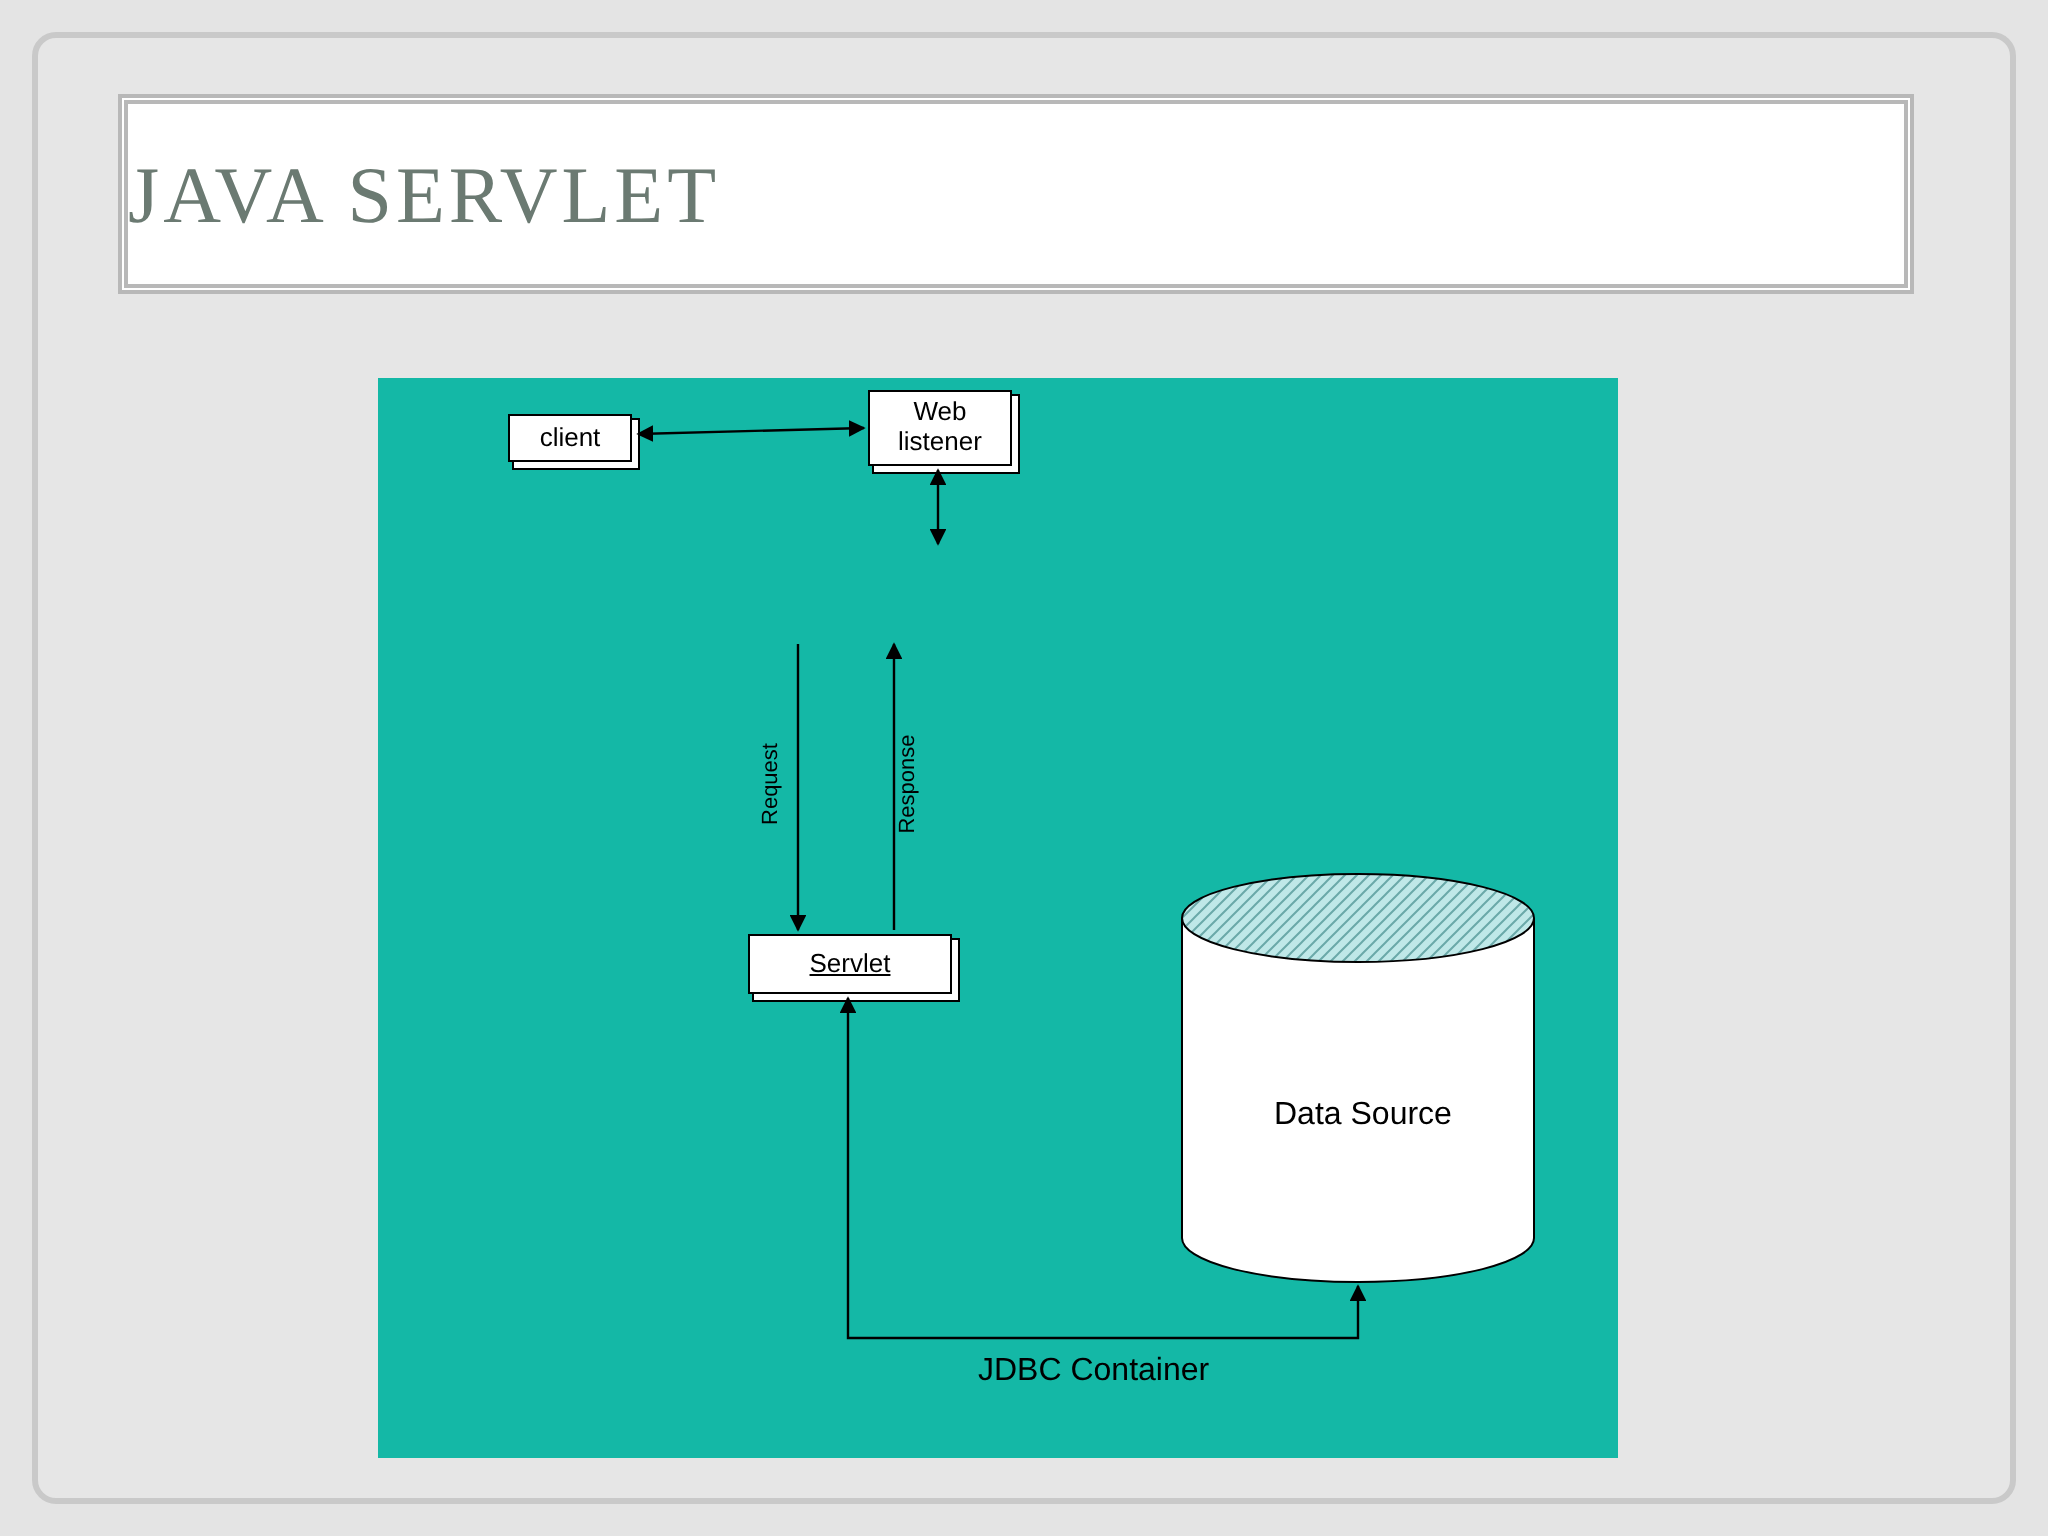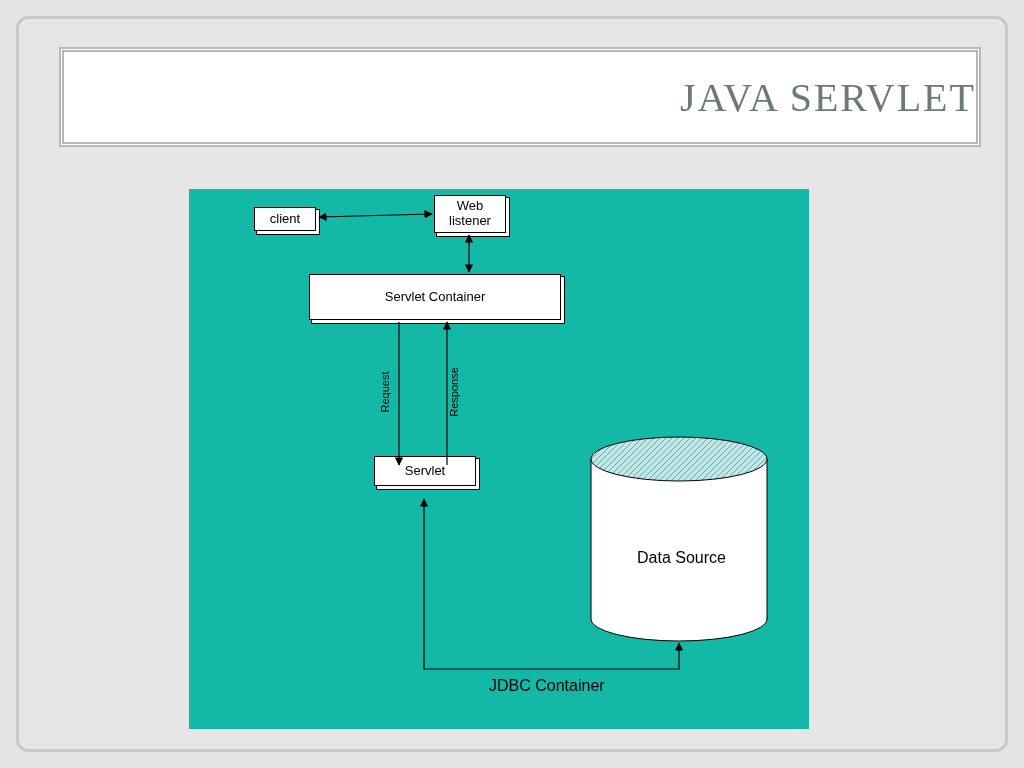--- a/index.html
+++ b/index.html
@@ -18,27 +18,27 @@
     right: 16px;
     bottom: 16px;
     border: 3px solid #c9c9c9;
     border-radius: 12px;
     background: #e6e6e6;
   }
   .title-box {
     position: absolute;
     top: 28px;
     left: 40px;
-    right: 24px;
+    right: 48px;
     height: 90px;
     border: 5px double #b8b8b8;
     background: #ffffff;
     display: flex;
     align-items: center;
-    justify-content: flex-end;
+    justify-content: flex-start;
   }
   .title-text {
     font-size: 40px;
     letter-spacing: 2px;
     color: #6b7a72;
     font-weight: 400;
     font-family: Georgia, "Times New Roman", serif;
   }
   .diagram-canvas {
     position: absolute;
@@ -85,23 +85,22 @@
     <span class="title-text">JAVA SERVLET</span>
   </div>
 
   <div class="diagram-canvas">
 
     <div class="box" style="left:65px; top:18px; width:60px; height:22px;">client</div>
 
     <div class="box" style="left:245px; top:6px; width:70px; height:36px; white-space:pre-line;">Web
 listener</div>
 
-    <div class="box" style="left:120px; top:85px; width:250px; height:44px;">Servlet Container</div>
 
-    <div class="box" style="left:185px; top:267px; width:100px; height:28px;">Servlet</div>
+    <div class="box" style="left:185px; top:278px; width:100px; height:28px;text-decoration:underline;">Servlet</div>
 
     <svg width="620" height="540">
       <defs>
         <pattern id="hatch" patternUnits="userSpaceOnUse" width="6" height="6">
           <rect width="6" height="6" fill="#bfe8e8"></rect>
           <path d="M0,6 L6,0 M-1,1 L1,-1 M5,7 L7,5" stroke="#6aa9a9" stroke-width="1"></path>
         </pattern>
       </defs>
       <g>
         <ellipse cx="490" cy="430" rx="88" ry="22" fill="#ffffff" stroke="#000"></ellipse>

